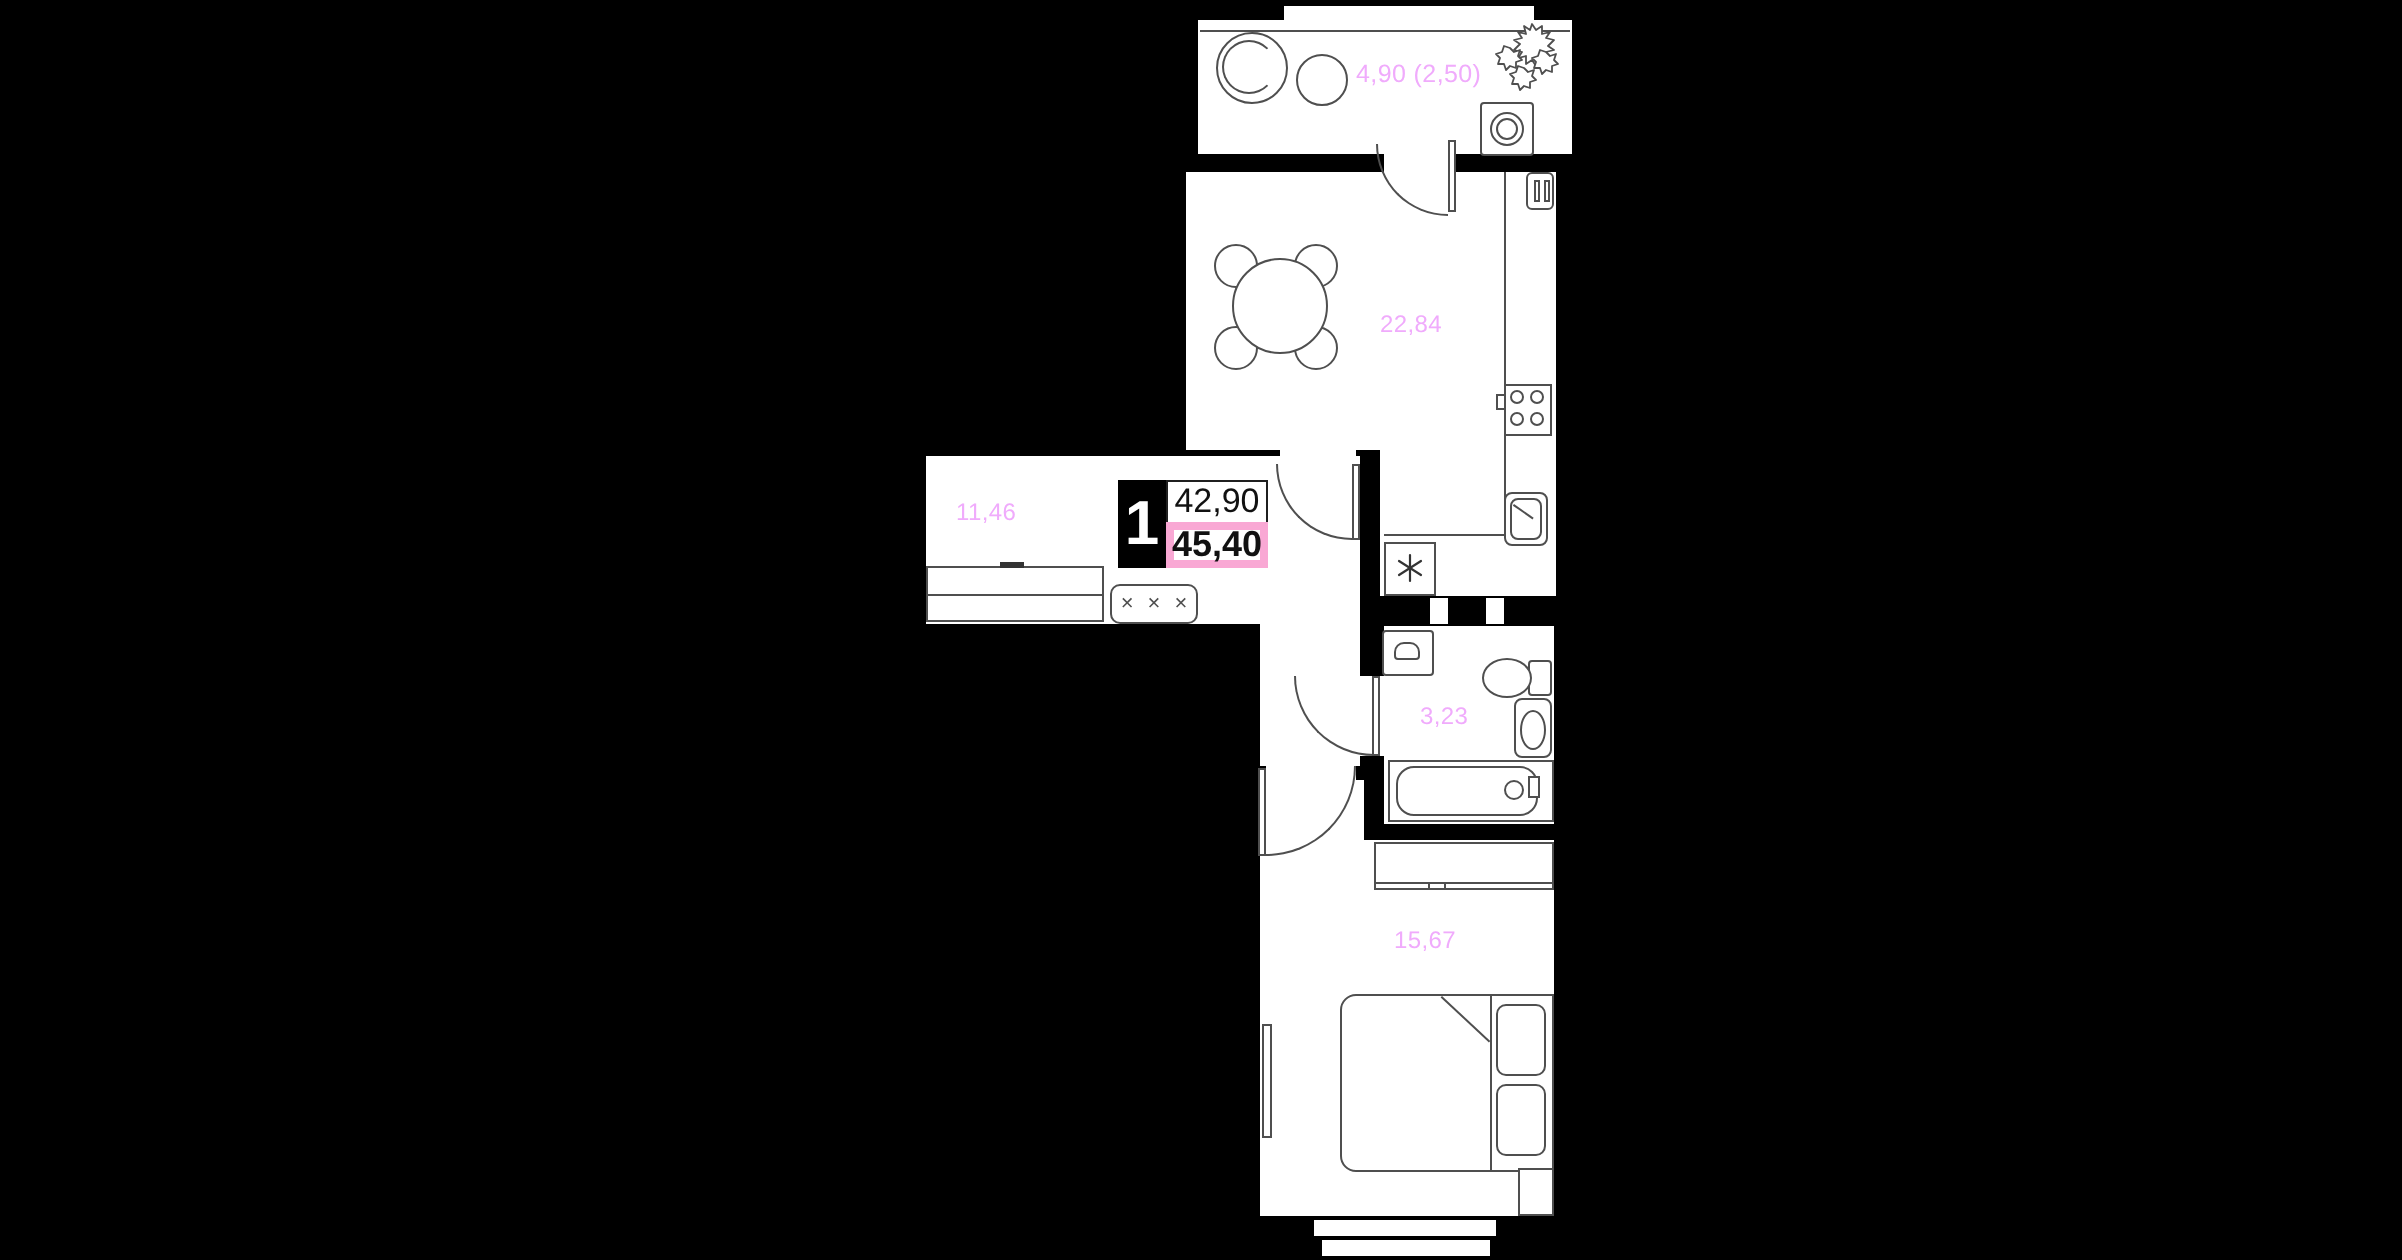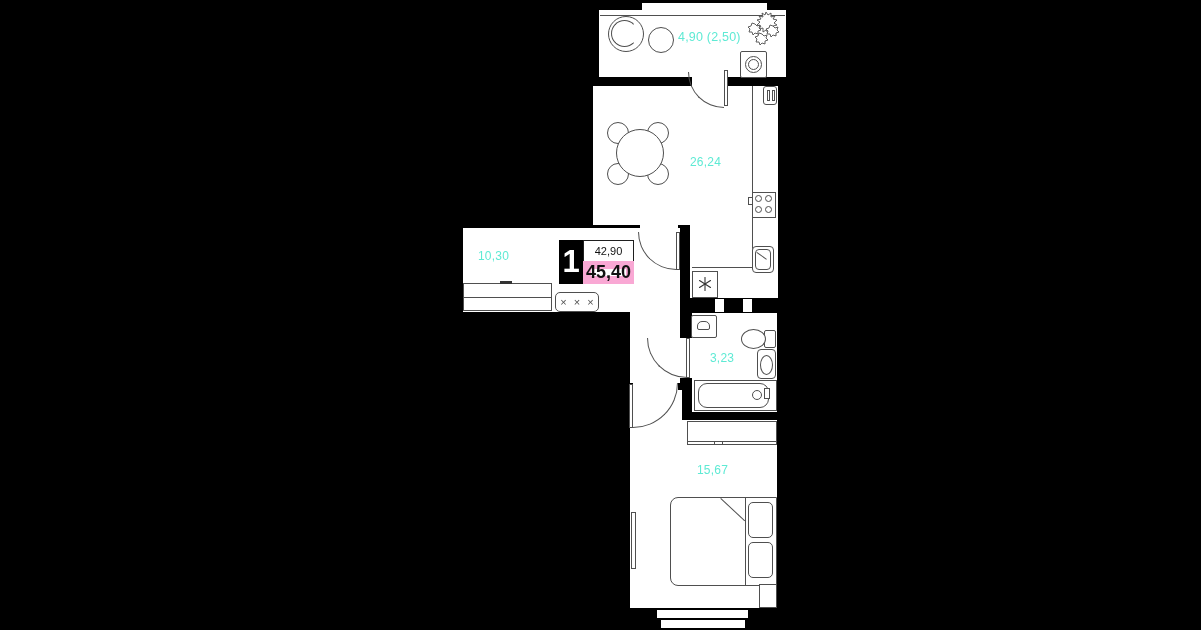--- a/index.html
+++ b/index.html
@@ -9,25 +9,25 @@
         position:absolute;box-sizing:border-box;}
   .room{background:#fff;}
   .furn{background:#fff;border:1px solid #4f4f4f;}
   .circ{background:#fff;border:1px solid #4f4f4f;border-radius:50%;}
   .leaf{background:#fff;border:1px solid #4f4f4f;}
   .arc{border:0 solid #4f4f4f;background:transparent;}
   .arc-bl{border-left-width:1px;border-bottom-width:1px;border-bottom-left-radius:100% 100%;}
   .arc-br{border-right-width:1px;border-bottom-width:1px;border-bottom-right-radius:100% 100%;}
   .hline,.vline,.diag,.mark{background:#4f4f4f;}
   .diag{height:1px;transform-origin:0 0;}
-  .lbl{color:#5eead4;font-size:12px;white-space:nowrap;letter-spacing:.2px;}
+  .lbl{color:#f0abfc;font-size:12px;white-space:nowrap;letter-spacing:.2px;}
   .badge{background:#000;color:#fff;display:flex;align-items:center;justify-content:center;
          font-weight:bold;font-size:31px;}
   .abox{background:#fff;display:flex;align-items:center;justify-content:center;
-        color:#111;font-size:11px;}
+        color:#111;font-size:17px;}
   .abox.total{font-weight:bold;font-size:18px;}
   .hooks{display:flex;align-items:center;justify-content:center;
          color:#4f4f4f;font-size:11px;letter-spacing:7px;text-indent:7px;}
 </style>
 </head>
 <body>
 
 <div id="plan">
 
   <div class="room" style="left:642px;top:3px;width:125px;height:7px;"></div>
@@ -103,21 +103,21 @@
   <div class="leaf" style="left:676px;top:232px;width:4px;height:38px;"></div>
   <div class="arc arc-bl" style="left:638px;top:232px;width:38px;height:38px;"></div>
 
   <div class="furn" style="left:463px;top:283px;width:89px;height:28px;"></div>
   <div class="hline" style="left:463px;top:297px;width:89px;height:1px;"></div>
   <div class="mark" style="left:500px;top:281px;width:12px;height:3px;background:#333;"></div>
   <div class="furn hooks" style="left:555px;top:292px;width:44px;height:20px;border-radius:5px;">×××</div>
 
   <div class="badge" style="left:559px;top:240px;width:24px;height:44px;">1</div>
   <div class="abox" style="left:583px;top:240px;width:51px;height:22px;border:1px solid #1f1f1f;">42,90</div>
-  <div class="abox total" style="left:583px;top:261px;width:51px;height:23px;border:8px solid #f9a8d4;">45,40</div>
+  <div class="abox total" style="left:583px;top:261px;width:51px;height:23px;border:4px solid #f9a8d4;">45,40</div>
 
   <div class="furn" style="left:691px;top:315px;width:26px;height:23px;border-radius:2px;"></div>
   <div class="furn" style="left:697px;top:321px;width:13px;height:9px;border-radius:5px 5px 2px 2px;"></div>
   <div class="furn" style="left:764px;top:330px;width:12px;height:18px;border-radius:2px;"></div>
   <div class="circ" style="left:741px;top:329px;width:25px;height:20px;"></div>
   <div class="furn" style="left:757px;top:349px;width:19px;height:30px;border-radius:4px;"></div>
   <div class="circ" style="left:760px;top:355px;width:13px;height:20px;"></div>
 
   <div class="furn" style="left:694px;top:380px;width:83px;height:31px;"></div>
   <div class="furn" style="left:698px;top:383px;width:71px;height:25px;border-radius:9px;"></div>
@@ -137,18 +137,18 @@
   <div class="furn" style="left:631px;top:512px;width:5px;height:57px;"></div>
 
   <div class="furn" style="left:670px;top:497px;width:107px;height:89px;border-radius:8px 0 0 8px;"></div>
   <div class="vline" style="left:745px;top:497px;width:1px;height:89px;"></div>
   <div class="diag" style="left:721px;top:498px;width:33px;transform:rotate(43deg);"></div>
   <div class="furn" style="left:748px;top:502px;width:25px;height:36px;border-radius:5px;"></div>
   <div class="furn" style="left:748px;top:542px;width:25px;height:36px;border-radius:5px;"></div>
   <div class="furn" style="left:759px;top:584px;width:18px;height:24px;"></div>
 
   <div class="lbl" style="left:678px;top:30px;font-size:12.5px;">4,90 (2,50)</div>
-  <div class="lbl" style="left:690px;top:155px;">26,24</div>
-  <div class="lbl" style="left:478px;top:249px;">10,30</div>
+  <div class="lbl" style="left:690px;top:155px;">22,84</div>
+  <div class="lbl" style="left:478px;top:249px;">11,46</div>
   <div class="lbl" style="left:710px;top:351px;">3,23</div>
   <div class="lbl" style="left:697px;top:463px;">15,67</div>
 
 </div>
 
 </body></html>

